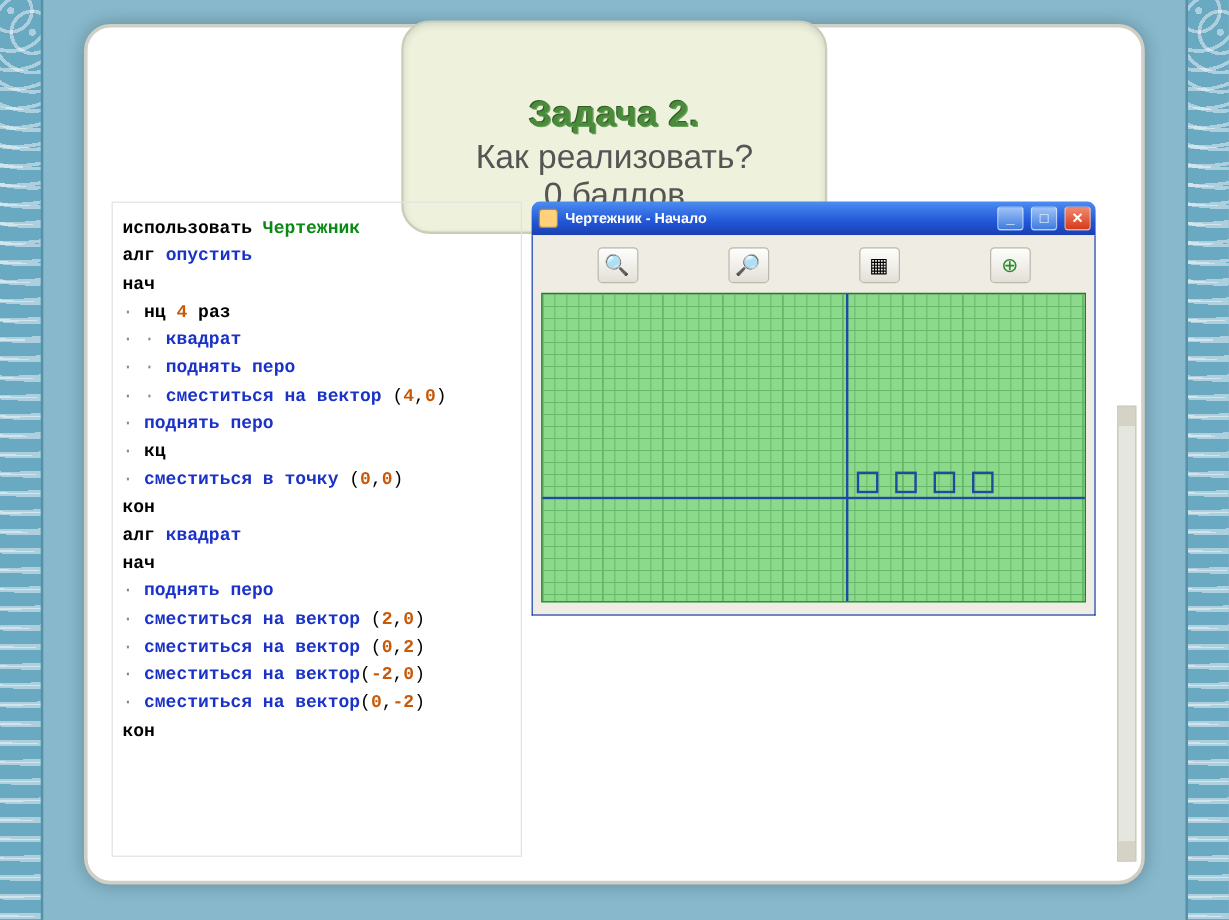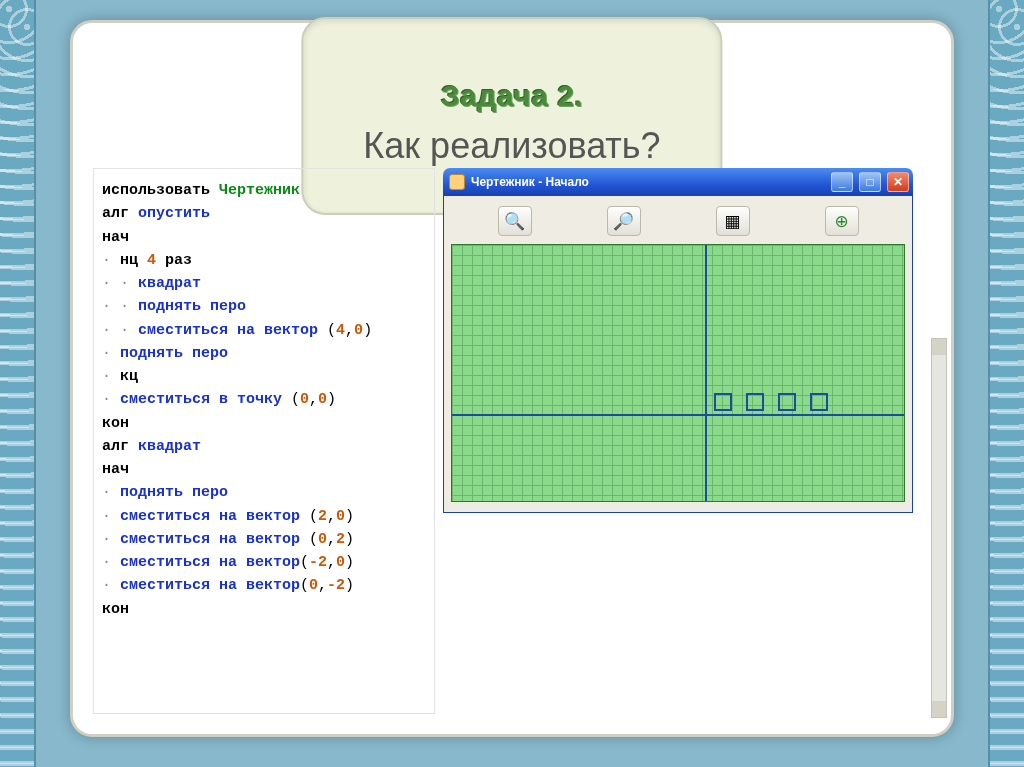--- a/index.html
+++ b/index.html
@@ -44,23 +44,23 @@
 }
 .title-main {
   font-size: 30px;
   font-weight: bold;
   color: #4a8b3a;
   text-shadow: 1px 1px 0 #6fa262, -1px -1px 0 #315c26;
   letter-spacing: 0.5px;
   margin-top: 38px;
 }
 .title-sub {
-  font-size: 36px;
+  font-size: 28px;
   color: #555;
-  margin-top: 12px;
+  margin-top: 2px;
 }
 .title-sub2 {
   font-size: 28px;
   color: #555;
 }
 .content {
   position: absolute;
   top: 145px; left: 20px; right: 20px; bottom: 20px;
   display: flex;
   gap: 8px;

